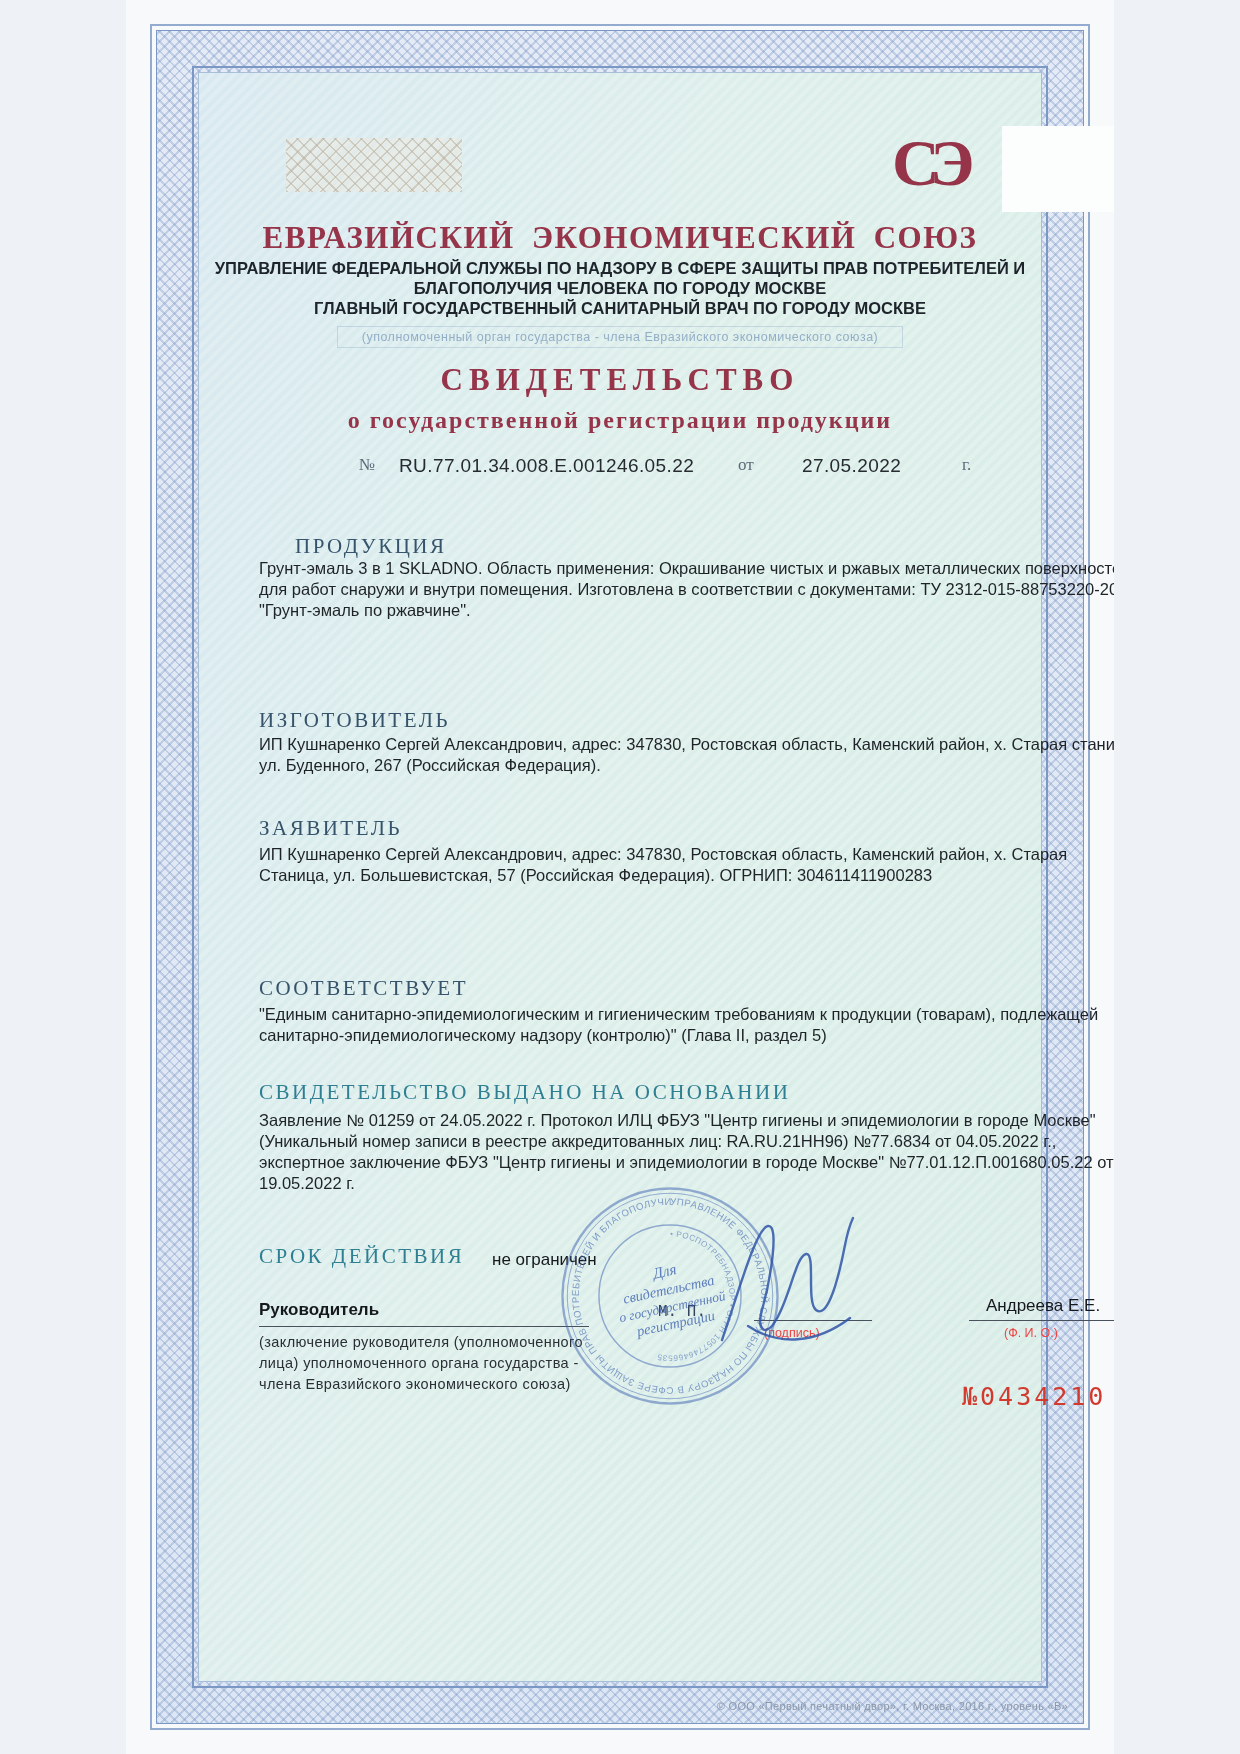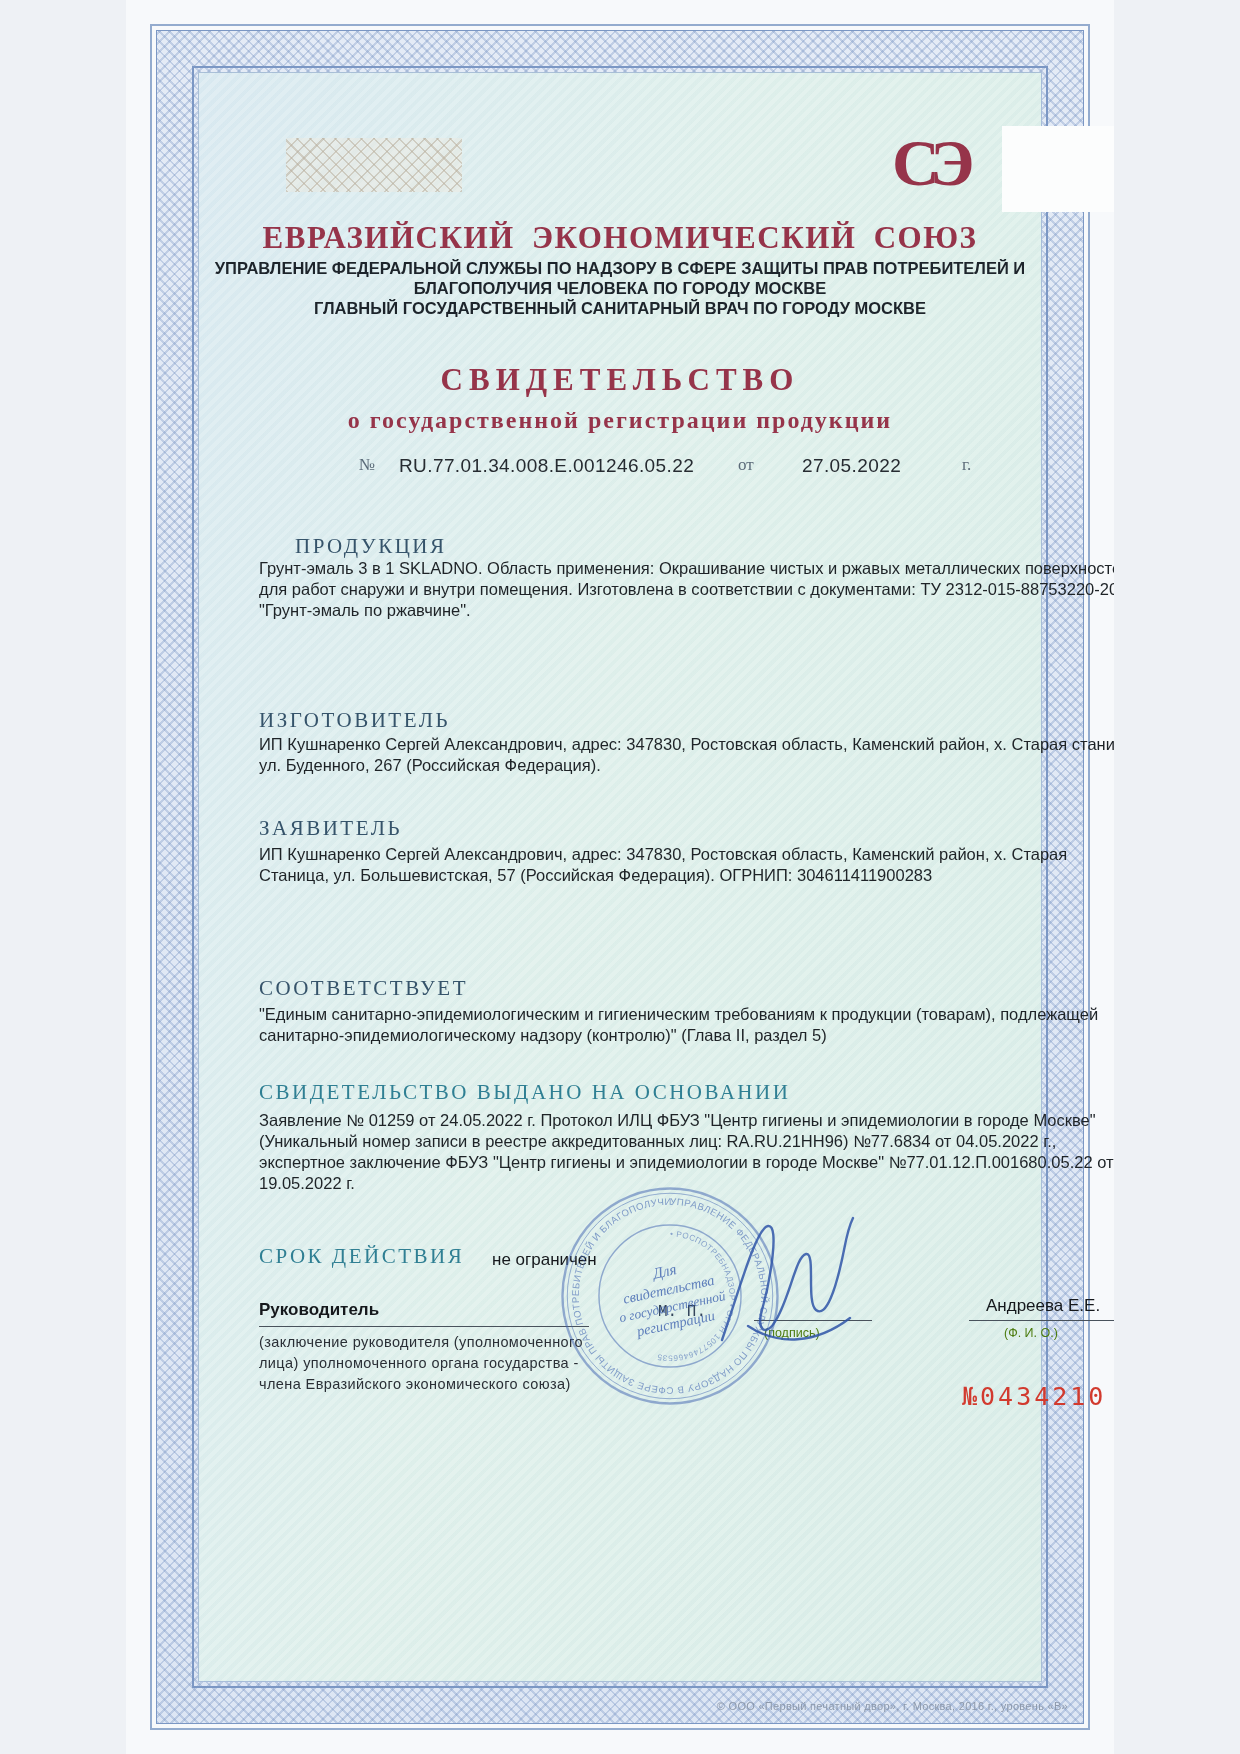--- a/index.html
+++ b/index.html
@@ -49,21 +49,21 @@
   
   .sec-heading{position:absolute;left:133px;font-family:"Liberation Serif","DejaVu Serif",serif;
     font-size:21px;letter-spacing:2.5px;color:var(--heading_dark);}
   .sec-heading.teal{color:var(--heading_teal);}
   .sec-body{position:absolute;left:133px;width:882px;font-size:16.5px;line-height:21px;color:#1e2327;}
   
   .validity-value{position:absolute;left:366px;top:1250px;font-size:17px;color:#15181c;}
   .sign-label{position:absolute;font-size:17px;font-weight:bold;color:#15181c;}
   .sign-name{position:absolute;font-size:17px;color:#15181c;}
   .rule{position:absolute;border-top:1.5px solid #49525c;}
-  .small-label{position:absolute;font-size:12.5px;color:#4d7c0f;}
+  .small-label{position:absolute;font-size:12.5px;color:#ef4444;}
   .note-lines{position:absolute;left:133px;top:1332px;font-size:14.5px;line-height:21px;
     letter-spacing:.4px;color:#2a2f36;}
   .seal-mark{position:absolute;left:532px;top:1303px;font-family:Liberation Mono, monospace;
     font-size:16px;color:#33445a;}
   .stamp{position:absolute;left:424px;top:1176px;width:240px;height:240px;}
   .signature{position:absolute;left:578px;top:1198px;width:152px;height:160px;}
   .serial{position:absolute;left:836px;top:1382px;font-family:"DejaVu Sans Mono",monospace;
     font-size:25px;letter-spacing:3px;color:var(--serial_red);}
   .footer{position:absolute;top:1700px;right:46px;font-size:11px;letter-spacing:.3px;color:#8d99ab;z-index:4;}
 </style>
@@ -81,20 +81,23 @@
 
     <div class="hatch-box"></div>
     <div class="logo-backdrop"></div>
     <div class="logo">СЭ</div>
 
     <div class="union-title">ЕВРАЗИЙСКИЙ ЭКОНОМИЧЕСКИЙ СОЮЗ</div>
     <div class="authority">
       <div>УПРАВЛЕНИЕ ФЕДЕРАЛЬНОЙ СЛУЖБЫ ПО НАДЗОРУ В СФЕРЕ ЗАЩИТЫ ПРАВ ПОТРЕБИТЕЛЕЙ И</div>
       <div>БЛАГОПОЛУЧИЯ ЧЕЛОВЕКА ПО ГОРОДУ МОСКВЕ</div>
       <div>ГЛАВНЫЙ ГОСУДАРСТВЕННЫЙ САНИТАРНЫЙ ВРАЧ ПО ГОРОДУ МОСКВЕ</div>
+    </div>
+    <div class="authority-note">
+      <span>(уполномоченный орган государства - члена Евразийского экономического союза)</span>
     </div>
 
     <div class="doc-title">СВИДЕТЕЛЬСТВО</div>
     <div class="doc-subtitle">о государственной регистрации продукции</div>
 
     <div class="reg-row">
       <span class="reg-label" style="left:233px;">№</span>
       <span class="reg-value" style="left:273px;">RU.77.01.34.008.E.001246.05.22</span>
       <span class="reg-label" style="left:612px;">от</span>
       <span class="reg-value" style="left:676px;">27.05.2022</span>

